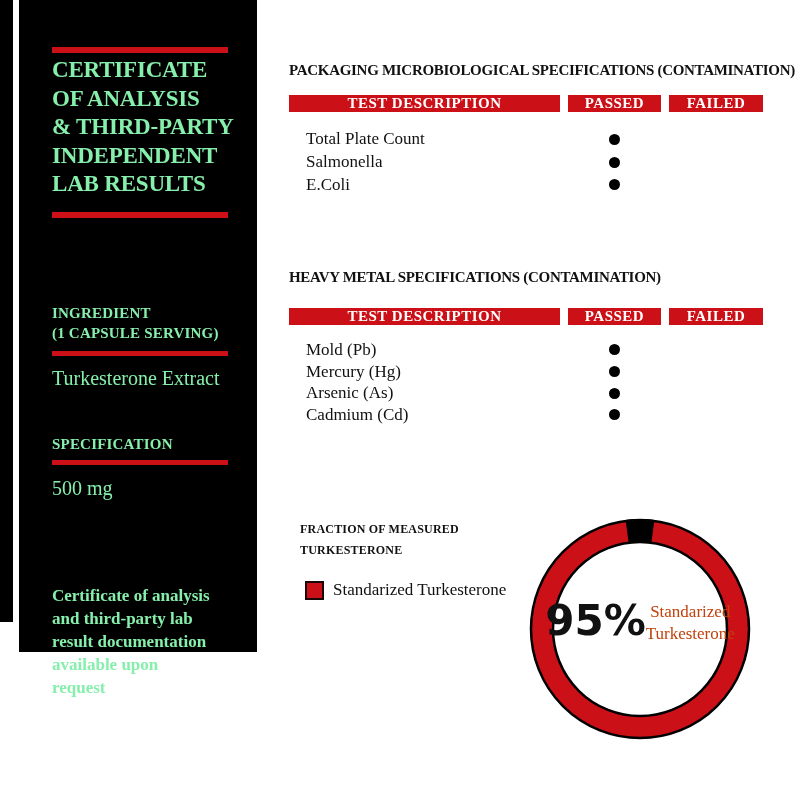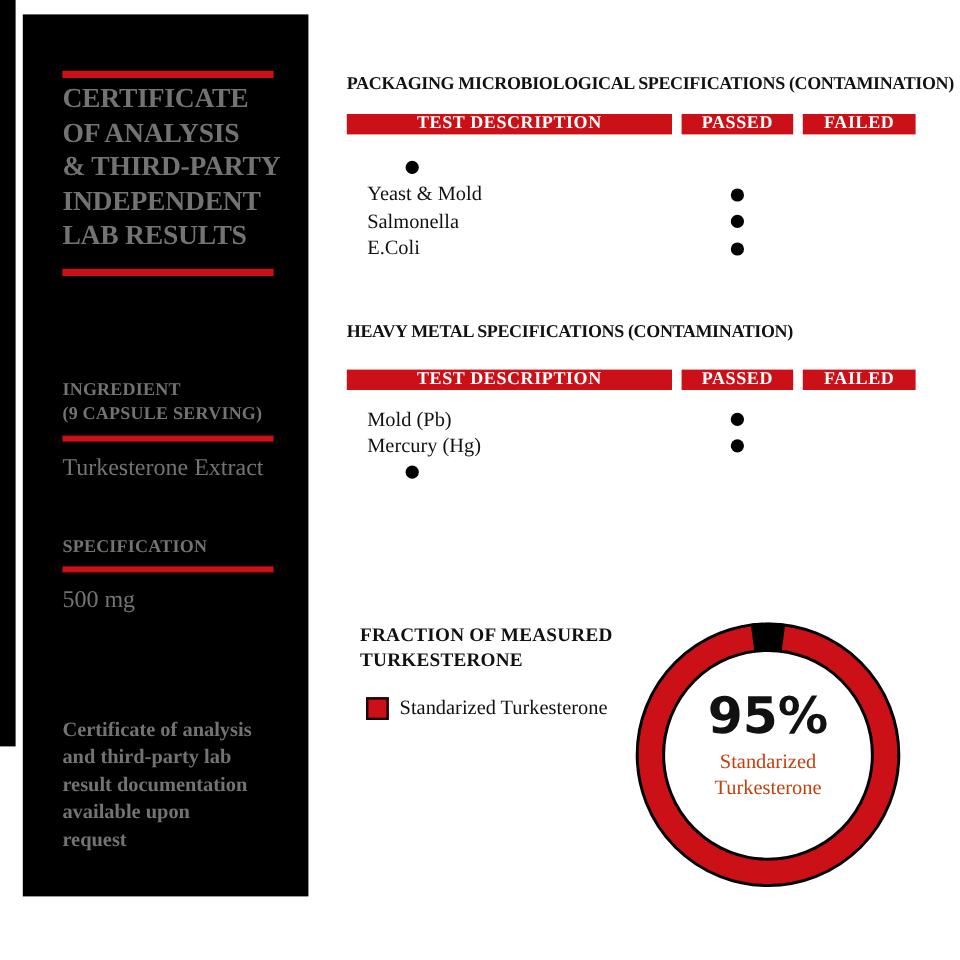--- a/index.html
+++ b/index.html
@@ -3,21 +3,21 @@
 <meta charset="utf-8">
 <style>
   html,body{margin:0;padding:0;}
   .page{position:relative;width:800px;height:800px;background:#ffffff;overflow:hidden;
         font-family:"Liberation Serif",serif;color:#111111;}
 
   
   .edge-strip{position:absolute;left:0;top:0;width:13px;height:622px;background:#000000;}
 
   
-  .sidebar{position:absolute;left:19px;top:12px;width:238px;height:735px;background:#000000;color:#737373;}
+  .sidebar{position:absolute;left:19px;top:0;width:238px;height:652px;background:#000000;color:#86efac;}
   .redbar{position:absolute;left:33px;width:176px;height:6px;background:#cb1117;}
   .b1{top:47px;} .b2{top:212px;} .b3{top:351px;height:5px;} .b4{top:460px;height:5px;}
   .side-title{position:absolute;left:33px;top:56px;width:200px;font-weight:bold;
               font-size:23px;line-height:28.5px;white-space:pre-line;letter-spacing:-0.2px;}
   .side-sublabel{position:absolute;left:33px;width:200px;font-weight:bold;font-size:15px;
                  line-height:20px;white-space:pre-line;letter-spacing:0.2px;}
   .ing-label{top:303px;} .spec-label{top:434px;}
   .side-value{position:absolute;left:33px;width:200px;font-size:20px;line-height:24px;}
   .ing-value{top:366px;} .spec-value{top:476px;}
   .side-note{position:absolute;left:33px;top:584px;width:200px;font-weight:bold;
@@ -36,28 +36,28 @@
   .t-body{margin-top:13px;}
   .t2 .t-body{margin-top:11px;}
   .t-row{display:flex;align-items:center;height:22.7px;}
   .t2 .t-row{height:21.7px;}
   .cell-name{width:271px;padding-left:17px;box-sizing:border-box;font-size:17px;}
   .cell-dot{width:93px;margin-left:8px;display:flex;align-items:center;justify-content:center;}
   .cell-dot.fail{width:94px;}
   .dot{width:11px;height:11px;border-radius:50%;background:#000;}
 
   
-  .fraction-heading{position:absolute;left:300px;top:519px;font-weight:bold;font-size:16px;
+  .fraction-heading{position:absolute;left:300px;top:519px;font-weight:bold;font-size:12px;
                     line-height:21px;white-space:pre-line;letter-spacing:0.2px;}
   .legend{position:absolute;left:305px;top:580px;display:flex;align-items:center;}
   .legend-swatch{width:15px;height:15px;background:#cb1117;border:2px solid #1a0606;}
   .legend-label{margin-left:9px;font-size:17px;}
   .donut-wrap{position:absolute;left:528px;top:517px;width:224px;height:224px;}
   .donut-wrap svg{position:absolute;left:0;top:0;}
-  .donut-text{position:absolute;inset:0;display:flex;flex-direction:column;align-items:center;
+  .donut-text{position:absolute;inset:0;display:flex;flex-direction:row;align-items:center;
               justify-content:center;transform:translateY(-8px);text-align:center;}
   .donut-percent{font-family:"DejaVu Sans",sans-serif;font-weight:bold;font-size:42px;
                  line-height:46px;color:#111;}
   .donut-caption{font-size:17px;line-height:22px;white-space:pre-line;margin-top:4px;color:#c2410c;}
 </style>
 </head>
 <body>
 
 <div class="page">
 
@@ -66,21 +66,21 @@
   <aside class="sidebar">
     <div class="redbar b1"></div>
     <h1 class="side-title" style="margin:0;">CERTIFICATE
 OF ANALYSIS
 &amp; THIRD-PARTY
 INDEPENDENT
 LAB RESULTS</h1>
     <div class="redbar b2"></div>
 
     <div class="side-sublabel ing-label">INGREDIENT
-(9 CAPSULE SERVING)</div>
+(1 CAPSULE SERVING)</div>
     <div class="redbar b3"></div>
     <div class="side-value ing-value">Turkesterone Extract</div>
 
     <div class="side-sublabel spec-label">SPECIFICATION</div>
     <div class="redbar b4"></div>
     <div class="side-value spec-value">500 mg</div>
 
     <div class="side-note">Certificate of analysis
 and third-party lab
 result documentation
@@ -90,29 +90,21 @@
 
   <section class="spec-table t1">
     <div class="t-title">PACKAGING MICROBIOLOGICAL SPECIFICATIONS (CONTAMINATION)</div>
     <div class="t-head">
       <div class="hc c-test">TEST DESCRIPTION</div>
       <div class="hc c-pass">PASSED</div>
       <div class="hc c-fail">FAILED</div>
     </div>
     <div class="t-body">
       <div class="t-row">
-        <div class="cell-dot">
-            <span class="dot" style="visibility: visible;"></span>
-          </div>
-        <div class="cell-dot fail">
-            <span class="dot" style="visibility: hidden;"></span>
-          </div>
-      </div>
-      <div class="t-row">
-        <div class="cell-name">Yeast &amp; Mold</div>
+        <div class="cell-name">Total Plate Count</div>
         <div class="cell-dot">
             <span class="dot" style="visibility: visible;"></span>
           </div>
         <div class="cell-dot fail">
             <span class="dot" style="visibility: hidden;"></span>
           </div>
       </div>
       <div class="t-row">
         <div class="cell-name">Salmonella</div>
         <div class="cell-dot">
@@ -154,20 +146,30 @@
       <div class="t-row">
         <div class="cell-name">Mercury (Hg)</div>
         <div class="cell-dot">
             <span class="dot" style="visibility: visible;"></span>
           </div>
         <div class="cell-dot fail">
             <span class="dot" style="visibility: hidden;"></span>
           </div>
       </div>
       <div class="t-row">
+        <div class="cell-name">Arsenic (As)</div>
+        <div class="cell-dot">
+            <span class="dot" style="visibility: visible;"></span>
+          </div>
+        <div class="cell-dot fail">
+            <span class="dot" style="visibility: hidden;"></span>
+          </div>
+      </div>
+      <div class="t-row">
+        <div class="cell-name">Cadmium (Cd)</div>
         <div class="cell-dot">
             <span class="dot" style="visibility: visible;"></span>
           </div>
         <div class="cell-dot fail">
             <span class="dot" style="visibility: hidden;"></span>
           </div>
       </div>
     </div>
   </section>
 

